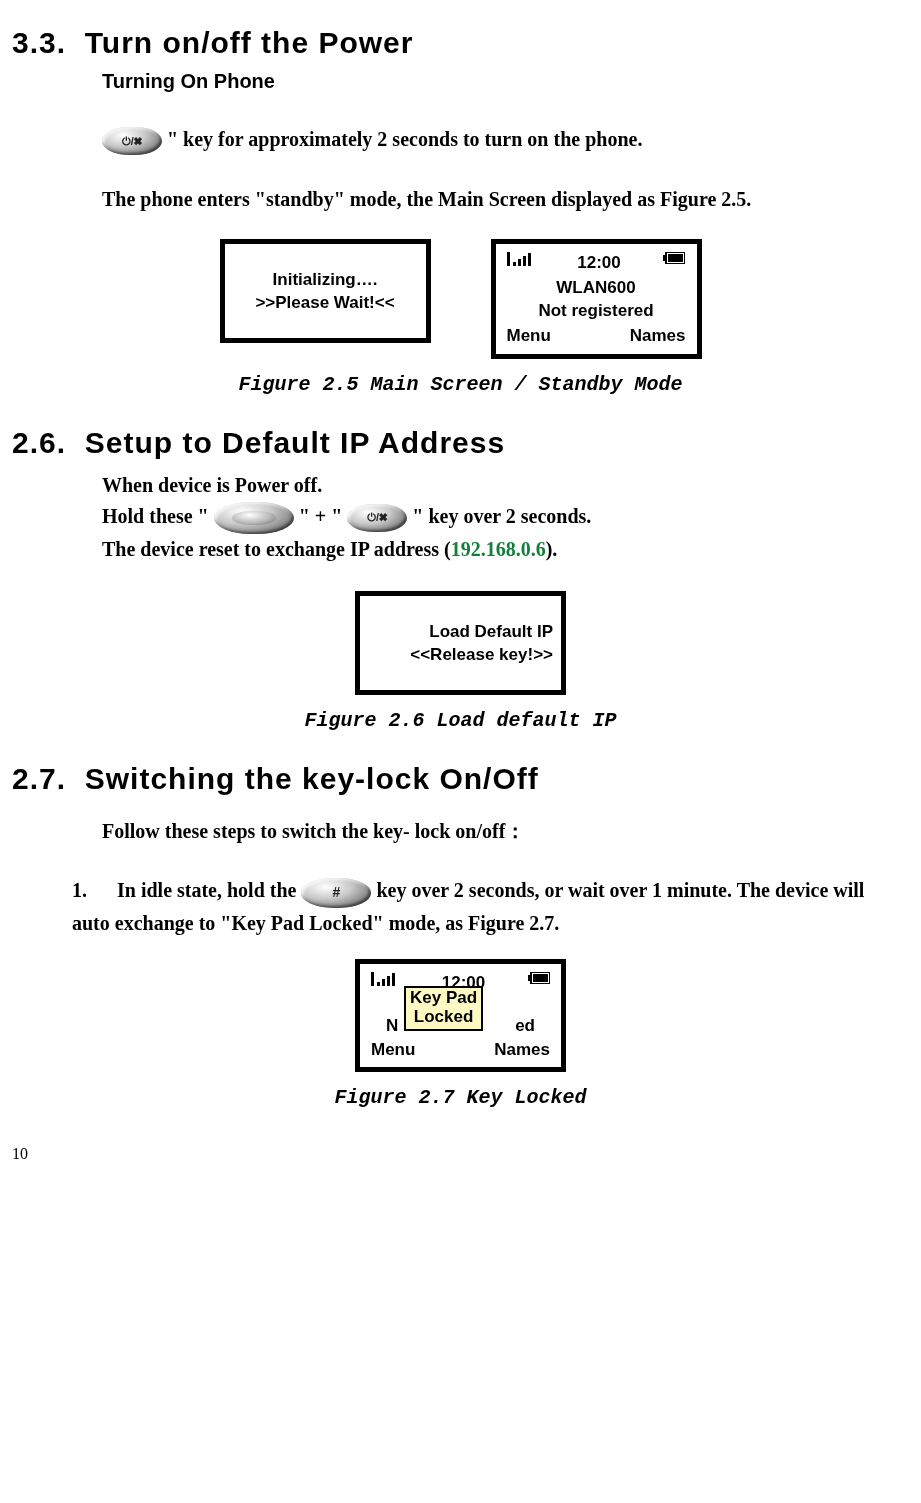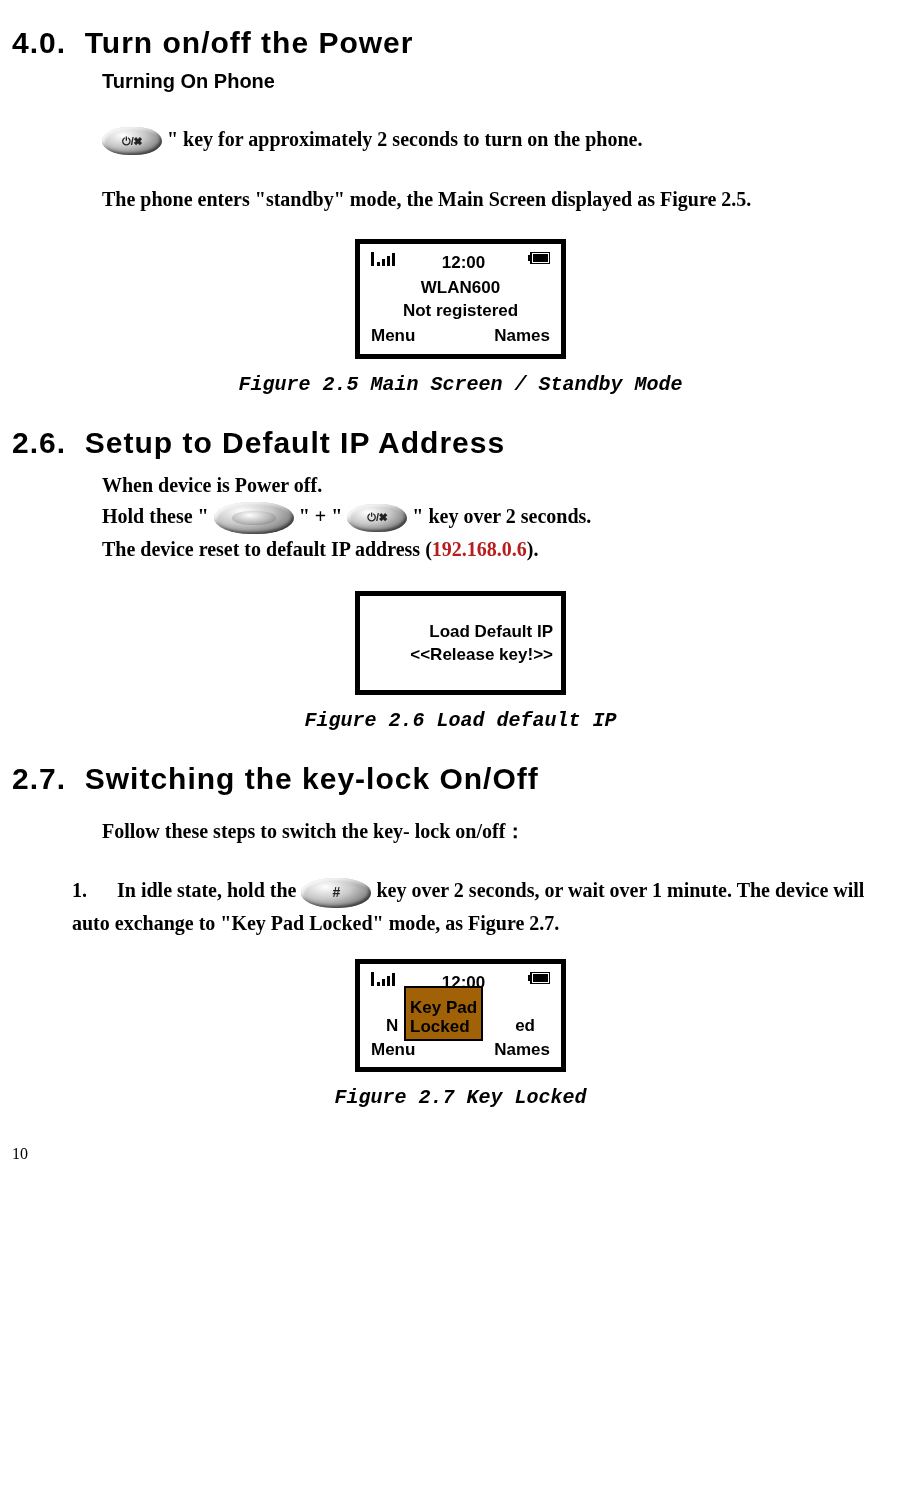--- a/index.html
+++ b/index.html
@@ -29,21 +29,21 @@
       font-family: "Times New Roman", serif;
       font-weight: bold;
       font-size: 20px;
       line-height: 2.0;
       margin-left: 90px;
       margin-right: 2px;
     }
     .body-tight {
       line-height: 1.55;
     }
-    .ip-red { color: #b91c1c; margin-top: 17px; }
+    .ip-red { color: #15803d; margin-top: 17px; }
     .caption {
       font-family: Liberation Mono, monospace;
       font-style: italic;
       font-weight: bold;
       font-size: 20px;
       text-align: center;
       margin-top: 14px;
       margin-bottom: 30px;
     }
     .figs-row {
@@ -73,24 +73,25 @@
     .center { text-align: center; }
     .soft-row {
       display: flex; justify-content: space-between;
       padding: 2px 3px 0 3px;
       text-align: right;
     }
     .popup {
       position: absolute;
       left: 44px; top: 22px;
       border: 2px solid #000;
-      background: #a16207;
-      padding: 10px 4px 2px 4px;
+      background: #fef9c3;
+      padding: 0px 4px 2px 4px;
       font-size: 17px;
       line-height:1.15;
+      text-align:center;
     }
     .key-img {
       display: inline-block;
       vertical-align: middle;
       border-radius: 50%/55%;
       background: radial-gradient(ellipse at 35% 30%, #fff 0%, #c9c9c9 40%, #7d7d7d 75%, #4a4a4a 100%);
       box-shadow: inset -2px -2px 3px rgba(0,0,0,.5), inset 2px 2px 3px rgba(255,255,255,.8);
       position: relative;
     }
     .key-img .mark {
@@ -109,35 +110,39 @@
     .key-hash .mark { font-size: 14px; }
     .list-num { display:inline-block; width:40px; }
     .step { margin-left: 60px; }
     .pagenum { text-align:left; font-family:"Times New Roman",serif; font-size:16px; margin-top: 36px;}
     .spacer { height: 26px; }
   </style>
 </head>
 <body>
 
 <h2 class="sec">
-  <span>4.0.</span>&nbsp;
+  <span>3.3.</span>&nbsp;
   <span>Turn on/off the Power</span>
 </h2>
 
 <div class="sub">Turning On Phone</div>
 
 <p class="body">
   <span class="key-img key-power"><span class="mark">⏻/✖</span></span>
   <span>" key for approximately 2 seconds to turn on the phone.</span>
 </p>
 
 <p class="body">The phone enters "standby" mode, the Main Screen displayed as Figure 2.5.</p>
 
 <div class="figs-row">
 
+  <div class="phone-box pb-a">
+    <div>Initializing….</div>
+    <div>&gt;&gt;Please Wait!&lt;&lt;</div>
+  </div>
 
   <div class="phone-box pb-b">
     <div class="status-row">
       <span class="sig-icon">
         <svg width="28" height="14" viewBox="0 0 28 14">
           <rect x="0" y="0" width="3" height="14" fill="#000"></rect>
           <circle cx="1.5" cy="1.5" r="1.5" fill="#000"></circle>
           <rect x="6" y="10" width="3" height="4" fill="#000"></rect>
           <rect x="11" y="7" width="3" height="7" fill="#000"></rect>
           <rect x="16" y="4" width="3" height="10" fill="#000"></rect>
@@ -172,21 +177,21 @@
 <div class="body body-tight">
   <div>When device is Power off.</div>
   <div>
     <span>Hold these "</span>
     <span class="key-img key-wide"></span>
     <span>" + "</span>
     <span class="key-img key-power"><span class="mark">⏻/✖</span></span>
     <span>" key over 2 seconds.</span>
   </div>
   <div>
-    <span>The device reset to default IP address (</span><span class="ip-red">192.168.0.6</span><span>).</span>
+    <span>The device reset to exchange IP address (</span><span class="ip-red">192.168.0.6</span><span>).</span>
   </div>
 </div>
 
 <div class="spacer"></div>
 
 <div style="display:flex; justify-content:center;">
   <div class="phone-box pb-c">
     <div>Load Default IP</div>
     <div>&lt;&lt;Release key!&gt;&gt;</div>
   </div>

